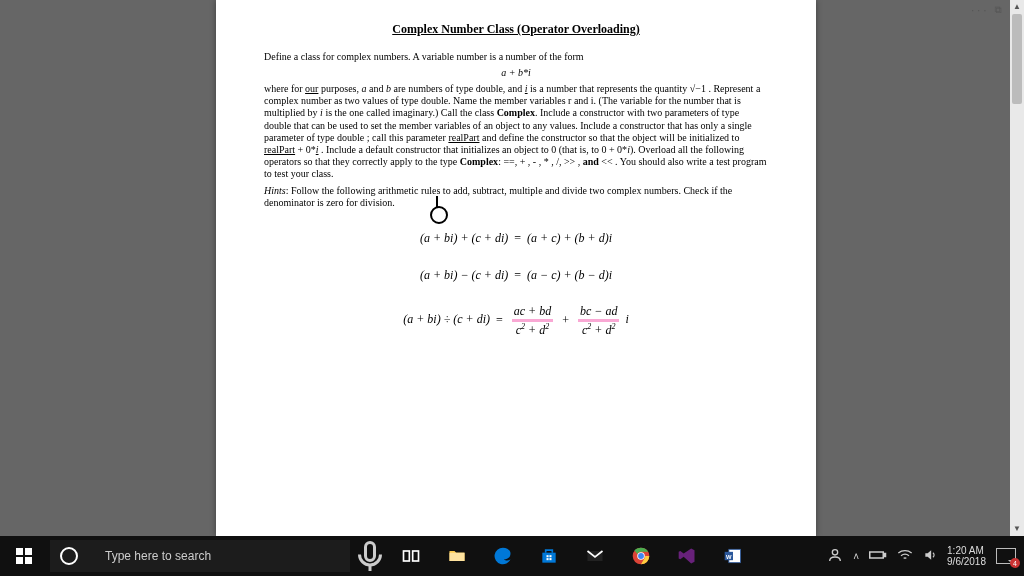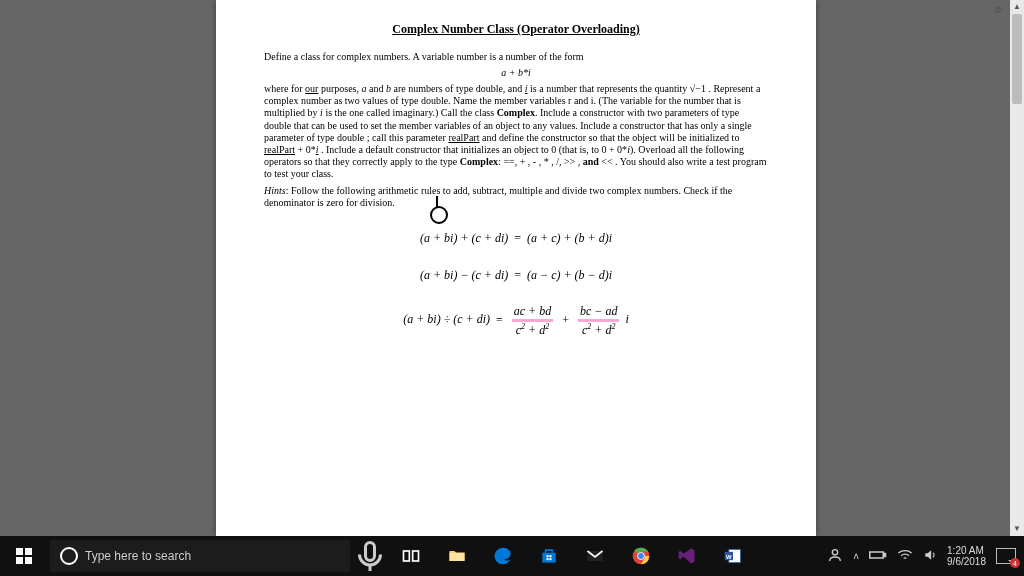--- a/index.html
+++ b/index.html
@@ -116,21 +116,21 @@
     width: 48px; height: 40px; display:flex; align-items:center; justify-content:center;
   }
   .win-logo {
     width: 16px; height: 16px; display: grid;
     grid-template-columns: 7px 7px; grid-template-rows: 7px 7px; gap: 2px;
   }
   .win-logo span { background: #fff; }
   .searchbox {
     display: flex; align-items: center;
     background: #1c1c1c; height: 32px; margin: 4px 2px;
-    padding: 0 10px; gap: 7px; width: 280px;
+    padding: 0 10px; gap: 27px; width: 280px;
     color: #ccc;
   }
   .searchbox .ring {
     width: 14px; height: 14px; border: 2px solid #fff;
     border-radius: 50%;
   }
   .taskbar .mic {
     width: 36px; height:40px; display:flex; align-items:center; justify-content:center;
     color:#bbb; font-size:14px;
   }

